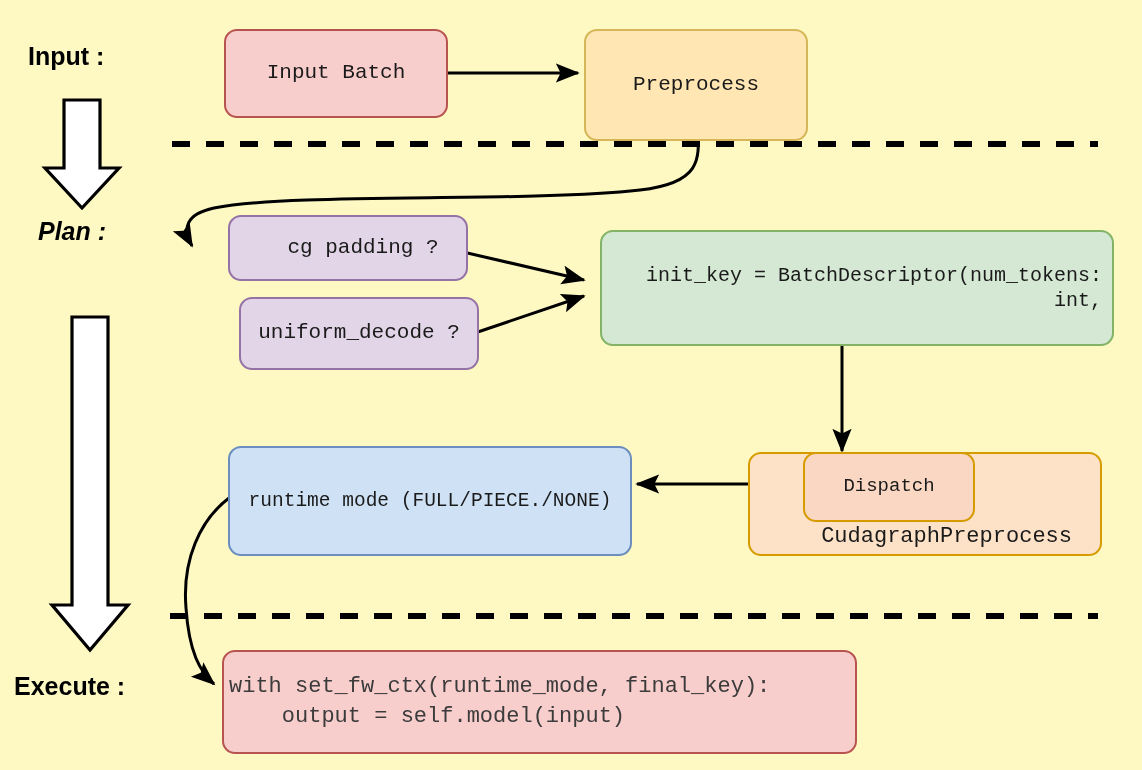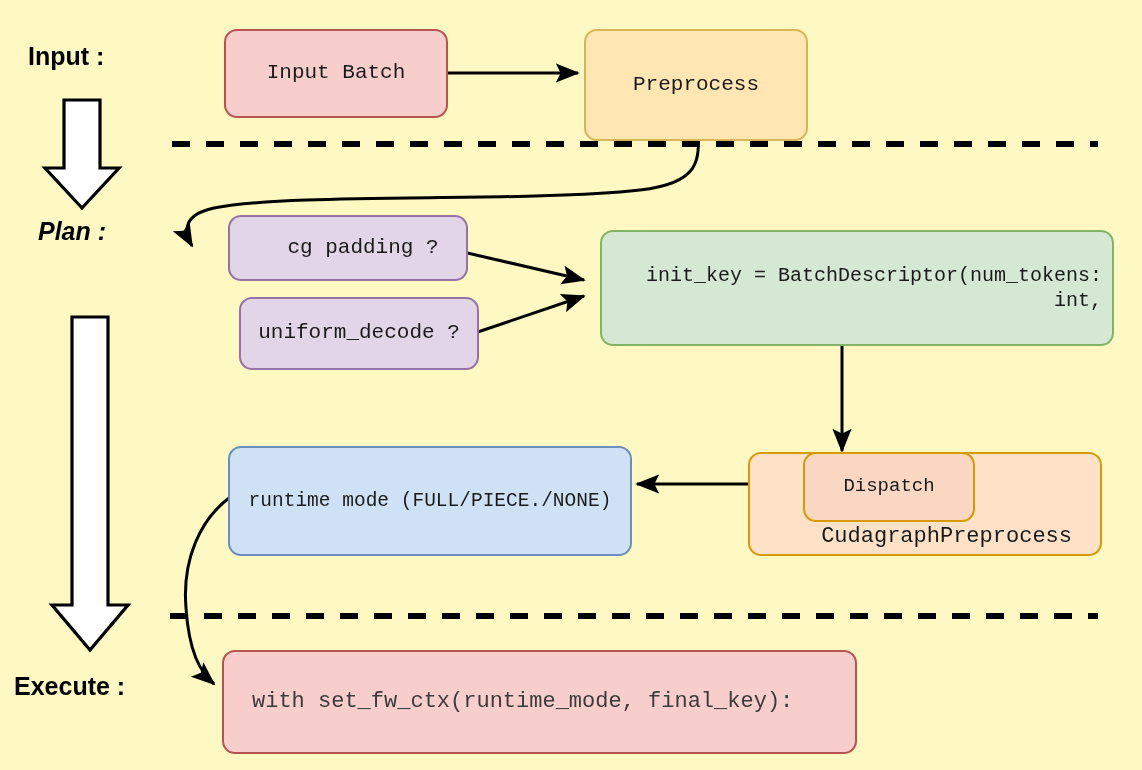--- a/index.html
+++ b/index.html
@@ -81,21 +81,21 @@
   .node-code {
     background: #f8cecc;
     border-color: #b85450;
     font-family: "Liberation Mono", monospace;
     font-size: 22px;
     justify-content: flex-start;
     text-align: left;
     line-height: 1.35;
     color: #3b3b3b;
     white-space: pre;
-    padding-left: 28px;
+    padding-left: 5px;
   }
   .node-green-text { font-size: 20px; }
   .node-blue-text { font-size: 19.5px; }
   .node-dispatch-text { font-size: 19px; }
   .node-cudagraph-text { font-size: 22px; }
   .z-top { z-index: 5; margin-left: 46px; }
 </style>
 </head>
 <body>
 
@@ -163,15 +163,16 @@
     <span style="margin-top:-56px;">Cudagraph</span>
     <span>Preprocess</span>
   </div>
 
   <div class="node node-orange-inner node-dispatch-text z-top" style="left:757px; top:452px; width:172px; height:70px;">
     <span>Dispatch</span>
   </div>
 
   <div class="node node-code" style="left:222px; top:650px; width:635px; height:104px; flex-direction:column; align-items:flex-start; justify-content:center;">
     <span>with set_fw_ctx(runtime_mode, final_key):</span>
+    <span>    output = self.model(input)</span>
   </div>
 
 </div>
 
 </body></html>

